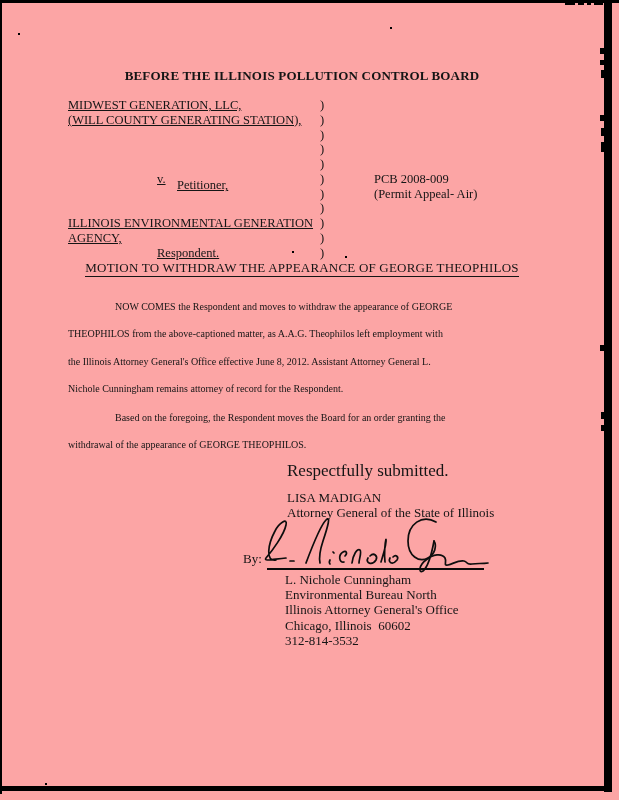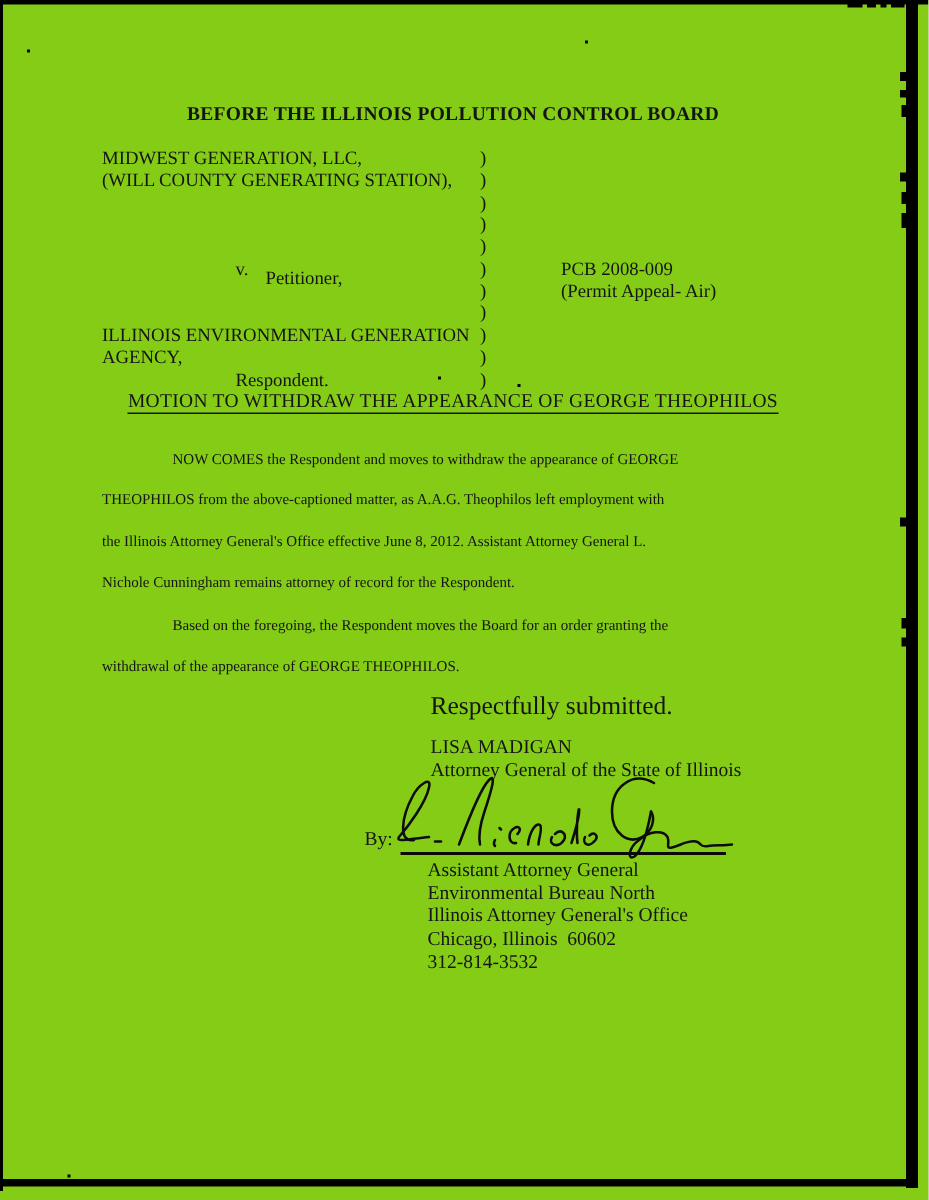--- a/index.html
+++ b/index.html
@@ -1,35 +1,35 @@
 <!DOCTYPE html>
 <html><head>
 <meta charset="utf-8">
 <style>
   html,body { margin:0; padding:0; background:#e8e8e8; }
   .page {
     position:relative; width:619px; height:800px; margin:0 auto;
-    background:#84cc16; color:#151515; overflow:hidden;
+    background:#fca5a5; color:#151515; overflow:hidden;
     font-family:"Liberation Serif","DejaVu Serif",serif;
   }
   
   .frame { position:absolute; background:#000; }
   .frame-top    { left:0; top:0; width:619px; height:3px; }
   .frame-left   { left:0; top:0; width:2px; height:794px; }
   .frame-right  { left:604px; top:0; width:8px; height:792px; }
   .frame-bottom { left:0; top:786px; width:611px; height:5px; }
   .artifact { position:absolute; background:#000; }
 
   .doc-header {
     position:absolute; left:0; top:68px; width:604px; text-align:center;
     font-weight:bold; font-size:13px; letter-spacing:.2px;
   }
   .caption { position:absolute; left:68px; top:98px; width:500px; font-size:12.5px; }
   .cap-row { position:relative; height:14.75px; line-height:14.75px; }
-  .cap-left  { display:inline-block; }
+  .cap-left  { display:inline-block;text-decoration:underline; }
   .ind-petitioner { margin-left:109px;margin-top:36px; }
   .ind-small      { margin-left:89px; }
   .cap-paren { position:absolute; left:252px; top:0; }
   .cap-right { position:absolute; left:294px; top:0; white-space:nowrap;margin-left:12px; }
 
   .motion-title-wrap { position:absolute; left:0; top:258px; width:604px; text-align:center; }
   .motion-title {
     font-weight:normal; font-size:13px; letter-spacing:.2px;
     border-bottom:1.6px solid #151515; padding-bottom:1px;
   }
@@ -153,20 +153,20 @@
     <path d="M92 49 c1 -8 5 -15 8 -13 c2 2 -1 9 -1 13"></path>
     <path d="M108 44 c-3 5 4 8 8 2 c2 -4 -2 -8 -6 -4"></path>
     <path d="M121 48 c3 -10 6 -19 5 -23 c-1 4 -2 15 -1 23"></path>
     <path d="M130 44 c-2 4 2 8 7 2 c2 -3 -1 -6 -4 -3"></path>
     <path d="M176 8 C162 0 148 10 148 27 C148 42 159 49 168 44 C175 40 177 32 174 27"></path>
     <path d="M174 27 C172 38 169 52 163 57 C158 60 159 51 166 46 C173 40 182 39 185 44 C187 48 183 52 188 51 C193 50 198 46 204 47 C208 48 206 51 212 50 C217 49 222 50 228 49"></path>
   </svg>
   <div class="sig-line"></div>
 
   <div class="sig-block">
-    <div>Assistant Attorney General</div>
+    <div>L. Nichole Cunningham</div>
     <div>Environmental Bureau North</div>
     <div>Illinois Attorney General's Office</div>
     <div>Chicago, Illinois&nbsp; 60602</div>
     <div>312-814-3532</div>
   </div>
 
 </div>
 
 </body></html>

